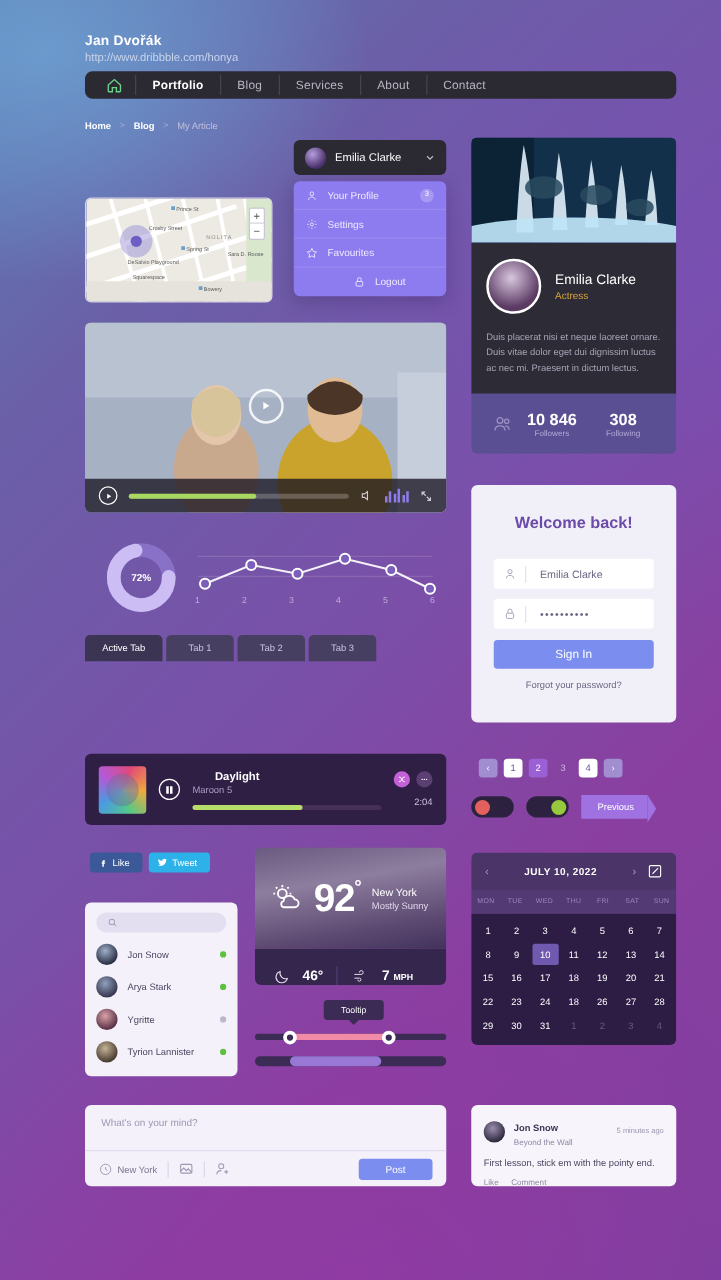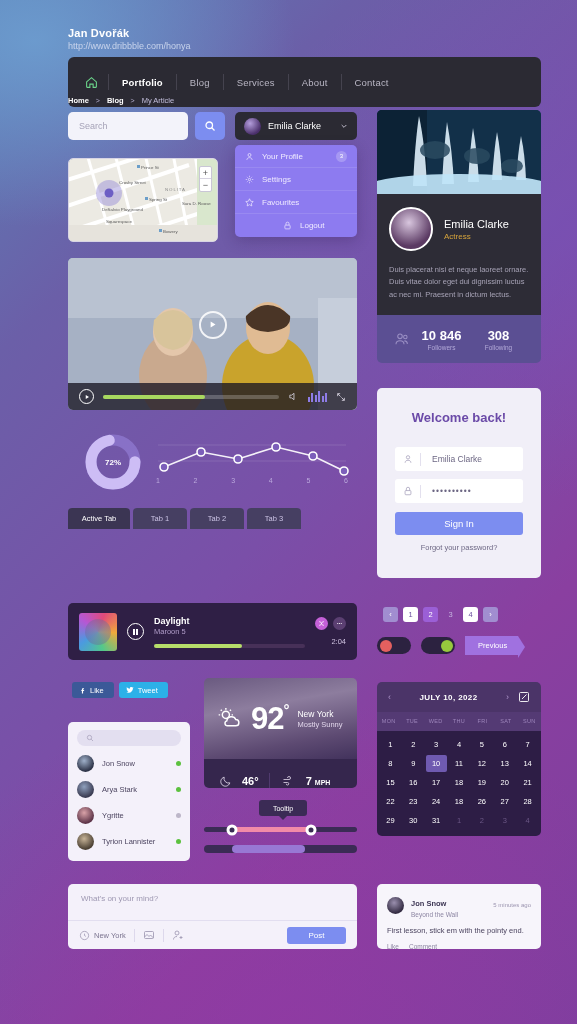--- a/index.html
+++ b/index.html
@@ -16,21 +16,21 @@
       radial-gradient(ellipse 500px 420px at 96% 22%, rgba(120,80,185,.55) 0%, rgba(120,80,185,0) 65%),
       radial-gradient(ellipse 620px 480px at 50% 100%, rgba(150,55,165,.55) 0%, rgba(150,55,165,0) 68%);
     pointer-events:none;
   }
   .page { position: relative; width: 577px; height: 1024px; }
 
   
   .author { position:absolute; left:68px; top:27px; color:#fff; font-size:11px; font-weight:bold; letter-spacing:.2px;}
   .author-url { position:absolute; left:68px; top:41px; color:#c8d4ec; font-size:9px; }
 
-  .navbar { position:absolute; left:68px; top:57px; width:473px; height:50px; background:#2b2a33; border-radius:6px; display:flex; align-items:center; padding-left:6px; }
+  .navbar { position:absolute; left:68px; top:57px; width:473px; height:22px; background:#2b2a33; border-radius:6px; display:flex; align-items:center; padding-left:6px; }
   .nav-home { width:34px; height:33px; display:flex; align-items:center; justify-content:center; }
   .nav-sep { width:1px; height:16px; background:#45434f; }
   .nav-item { color:#b9b6c4; font-size:9.5px; padding:0 13px; height:33px; display:flex; align-items:center; letter-spacing:.2px;}
   .nav-item.active { color:#fff; font-weight:bold; }
 
   .crumbs { position:absolute; left:68px; top:96px; display:flex; align-items:center; gap:7px; font-size:7.5px; }
   .crumbs .c { color:#fff; font-weight:bold; }
   .crumbs .c.dim { color:#c2bedb; font-weight:normal; }
   .crumbs .sep { color:#b6b1d0; font-size:7px; }
 
@@ -102,21 +102,21 @@
   .slider .h { position:absolute; left:62%; top:50%; transform:translate(-50%,-50%); width:11px; height:11px; border-radius:50%; background:#2e2a42; border:3px solid #fff; }
   .sq { width:19px; height:19px; background:#f0eefa; border-radius:3px; display:flex; align-items:center; justify-content:center; font-size:10px; }
 
   
   .music { position:absolute; left:68px; top:603px; width:289px; height:57px; background:#2f1f45; border-radius:5px; display:flex; align-items:center; padding:0 11px; gap:10px; }
   .mu-art { width:38px; height:38px; border-radius:3px; background:conic-gradient(from 20deg,#e04a7a,#f0a93c,#52c98a,#4b9ae0,#b558d4,#e04a7a); position:relative; }
   .mu-art::after{content:"";position:absolute;inset:6px;border-radius:50%;background:radial-gradient(circle,rgba(120,140,170,.85),rgba(90,60,130,.25));}
   .mu-pause { width:17px; height:17px; border:1.4px solid #fff; border-radius:50%; display:flex; align-items:center; justify-content:center; gap:1.5px; }
   .mu-pause i { width:1.6px; height:6px; background:#fff; display:block; }
   .mu-mid { flex:1; }
-  .mu-title { color:#fff; font-size:9px; font-weight:bold; }
+  .mu-title { color:#fff; font-size:9px; font-weight:bold;margin-left:18px; }
   .mu-artist { color:#b09cc8; font-size:7.5px; margin-top:1px; }
   .mu-track { height:4px; background:#473058; border-radius:2px; margin-top:8px; position:relative; }
   .mu-track .f { position:absolute; left:0; top:0; bottom:0; width:58%; background:#b6dd6a; border-radius:2px; }
   .mu-r { display:flex; flex-direction:column; align-items:flex-end; gap:7px; }
   .mu-icons { display:flex; gap:5px; }
   .mu-ic { width:13px; height:13px; border-radius:50%; display:flex; align-items:center; justify-content:center; font-size:7px; color:#fff; }
   .mu-time { color:#cfc2e0; font-size:7.5px; }
 
   
   .pager { position:absolute; left:383px; top:607px; display:flex; gap:5px; align-items:center; }
@@ -227,29 +227,20 @@
   </div>
 
   <div class="crumbs">
     <span class="c">Home</span>
     <span class="sep">&gt;</span>
     <span class="c">Blog</span>
     <span class="sep">&gt;</span>
     <span class="c dim">My Article</span>
   </div>
 
-  <div class="search-row">
-    <div class="search-input">Search</div>
-    <div class="search-btn">
-      <svg width="12" height="12" viewBox="0 0 24 24" fill="none" stroke="#fff" stroke-width="2.6">
-          <circle cx="10.5" cy="10.5" r="6.5"></circle>
-          <path d="M15.5 15.5L21 21"></path>
-        </svg>
-    </div>
-  </div>
 
   <div class="map">
     <svg width="150" height="84" viewBox="0 0 150 84">
       <rect width="150" height="84" fill="#eceae3"></rect>
       <g stroke="#fff" stroke-width="4">
         <path d="M-5 22 L90 -8"></path>
           <path d="M-5 48 L120 6"></path>
           <path d="M-5 74 L150 24"></path>
           <path d="M20 90 L150 48"></path>
           <path d="M75 92 L160 66"></path>

